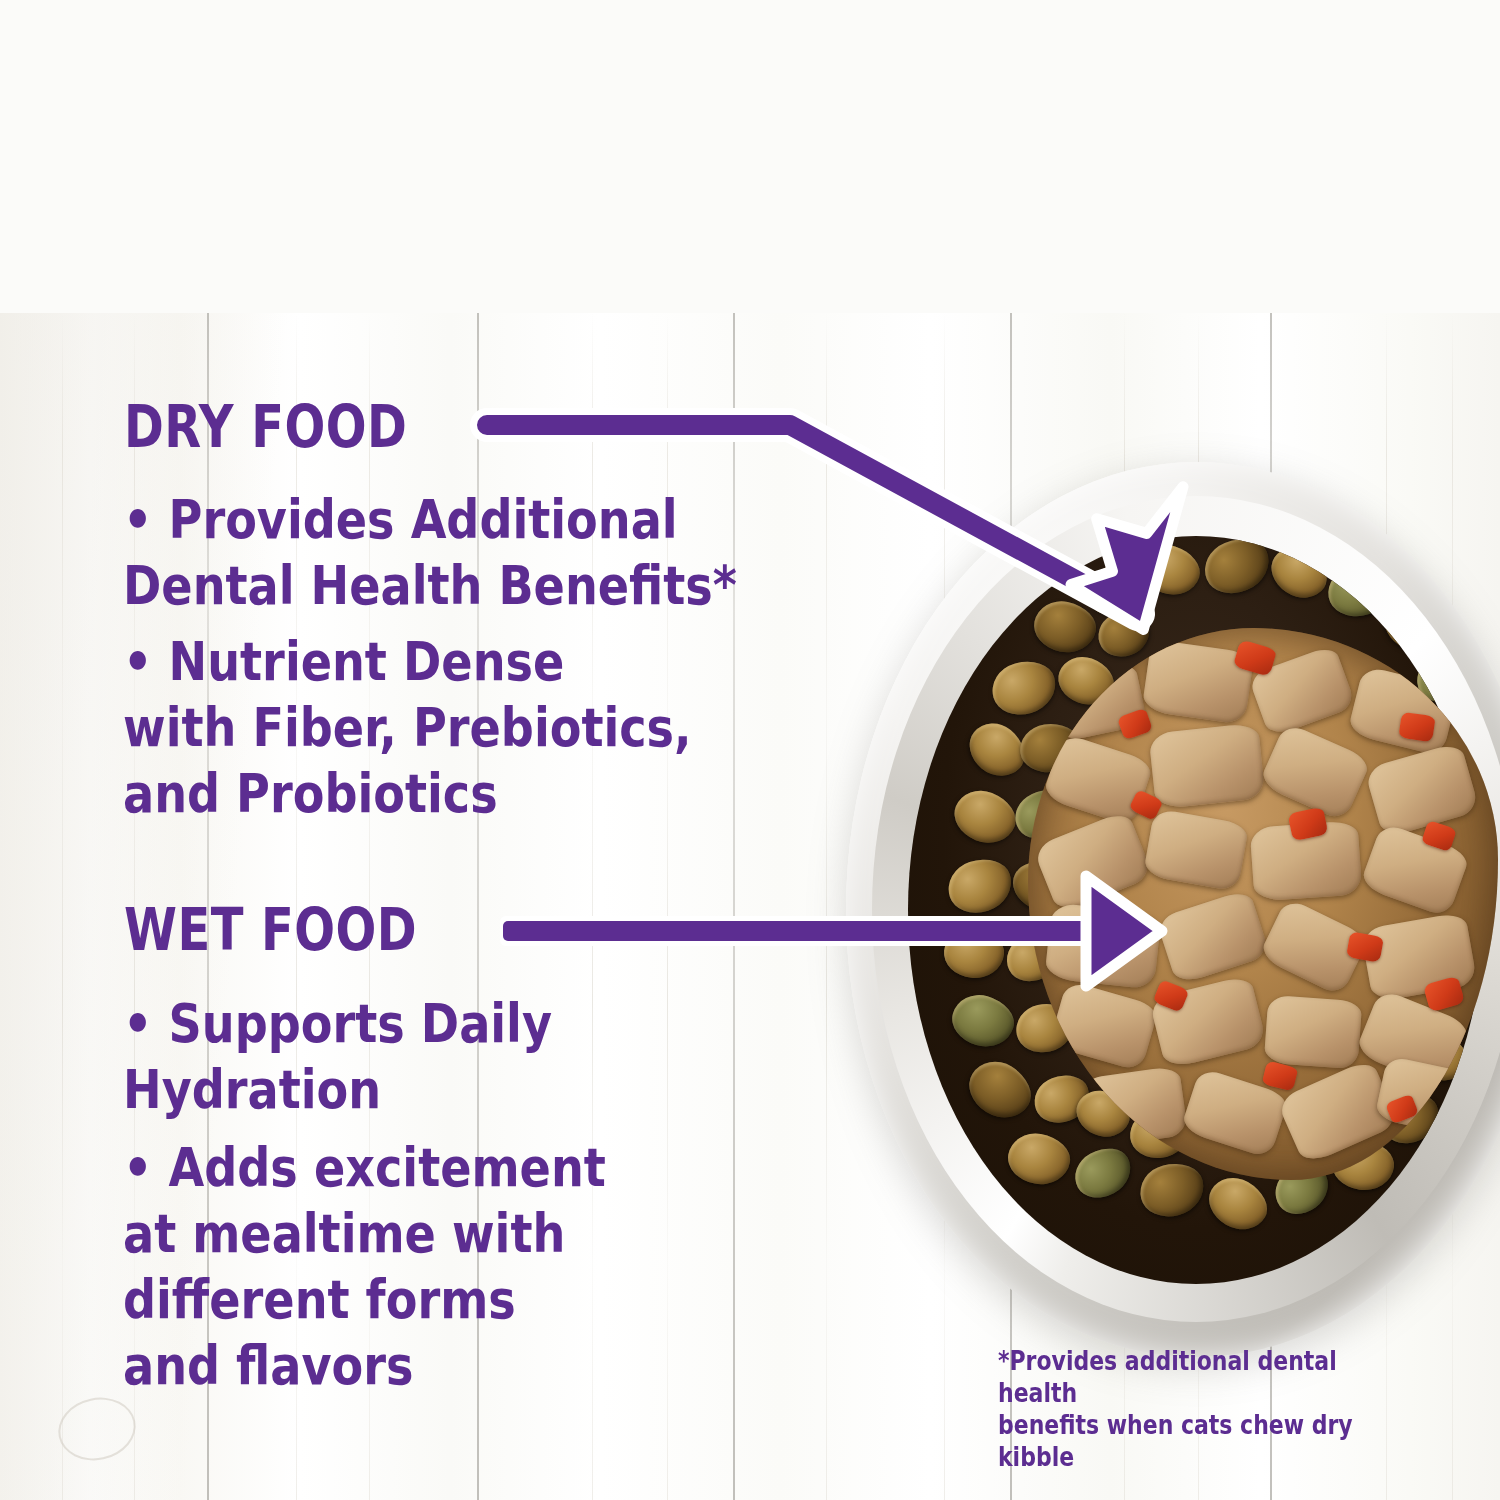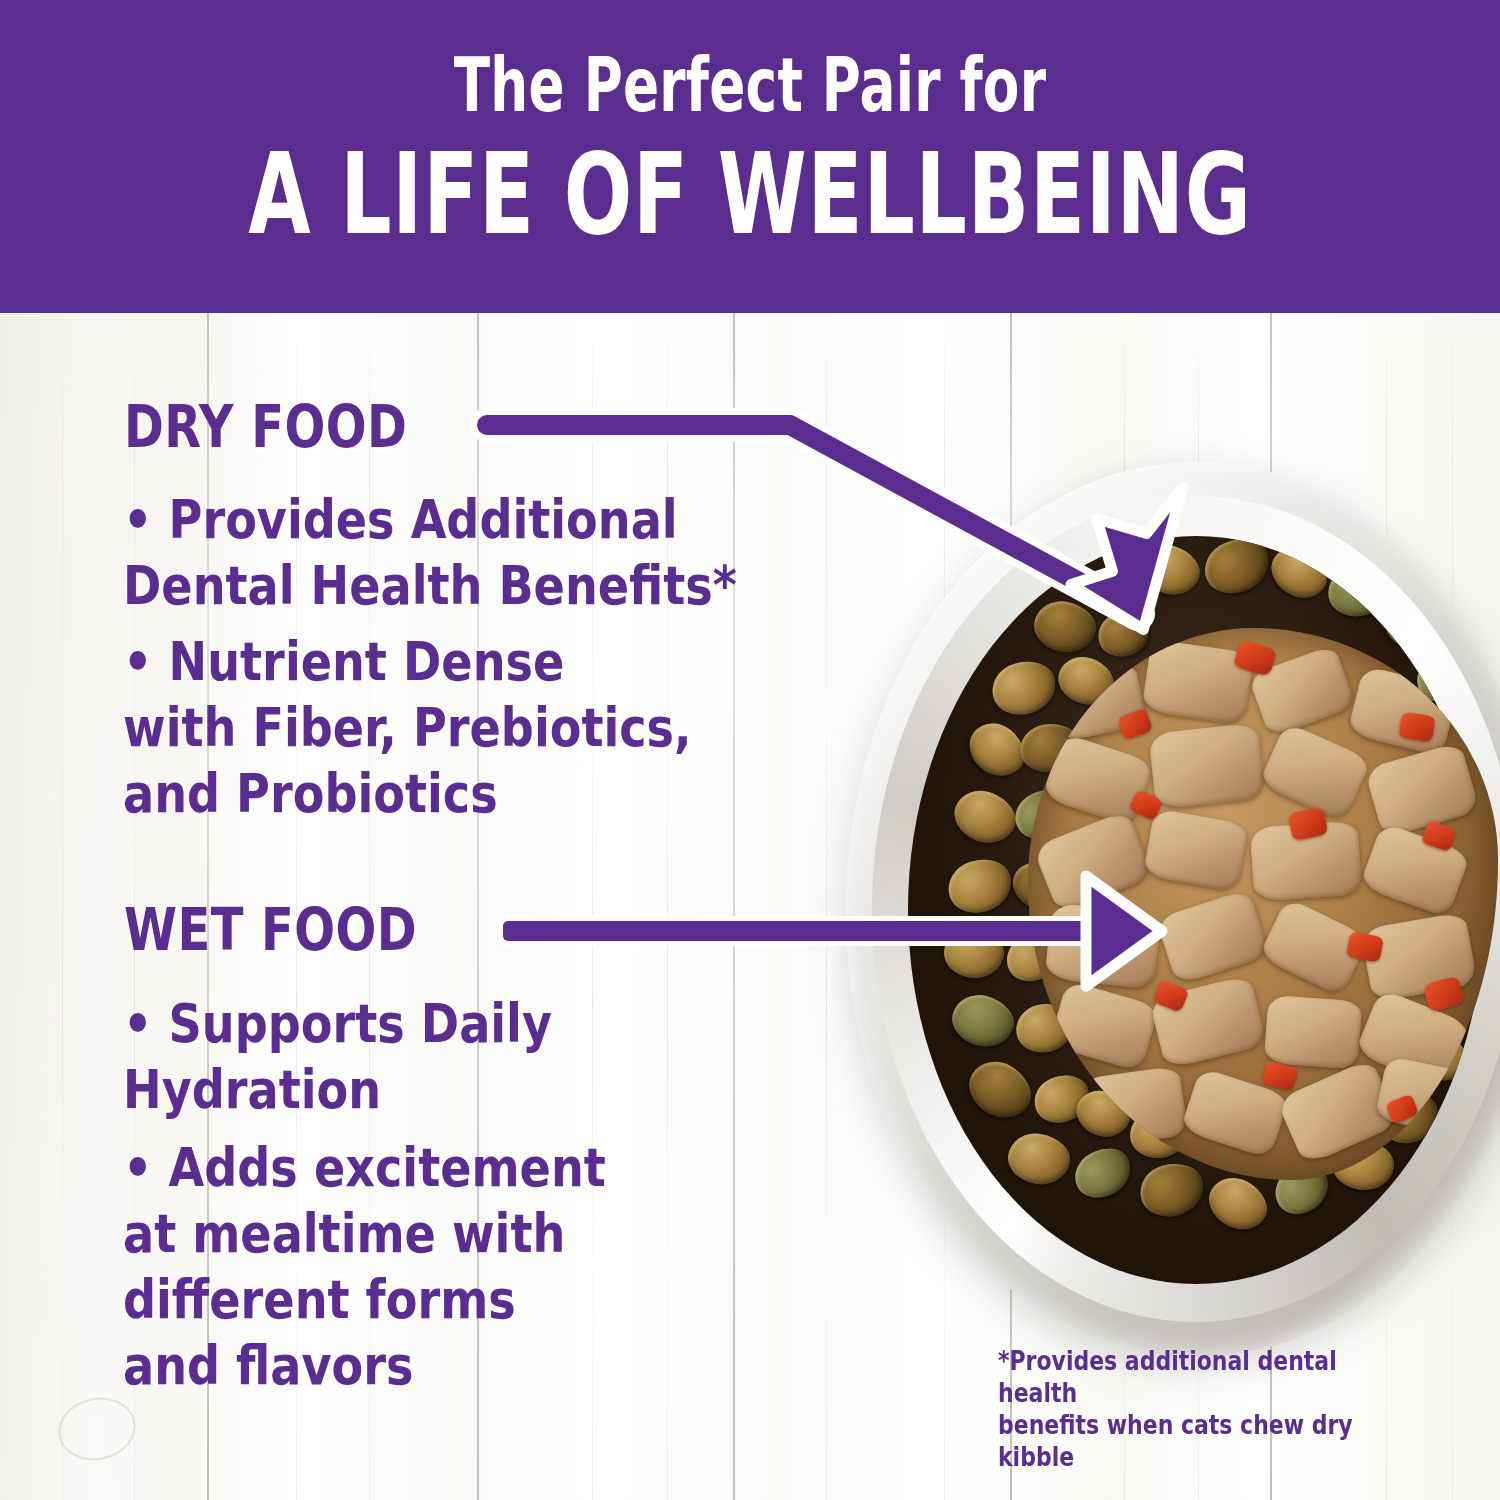--- a/index.html
+++ b/index.html
@@ -234,24 +234,20 @@
     <div class="grain" style="left:826px;"></div>
     <div class="grain" style="left:944px;"></div>
     <div class="grain" style="left:1124px;"></div>
     <div class="grain" style="left:1198px;"></div>
     <div class="grain" style="left:1386px;"></div>
     <div class="grain" style="left:1452px;"></div>
 
     <div class="knot" style="left:58px; top:1085px; width:78px; height:62px; transform:rotate(-12deg);"></div>
   </div>
 
-  <div id="header">
-    <div class="eyebrow">The Perfect Pair for</div>
-    <div class="headline">A LIFE OF WELLBEING</div>
-  </div>
 
   <div id="bowl-photo">
     <div id="bowl-outer"></div>
     <div id="bowl-rim"></div>
     <div id="bowl-inner-shadow"></div>
 
     <div id="kibble-ring">
 
       <div class="kibble" style="left:232px; top:10px;  width:60px; height:48px; transform:rotate(18deg);"></div>
       <div class="kibble dark" style="left:296px; top:4px;   width:66px; height:52px; transform:rotate(-22deg);"></div>

